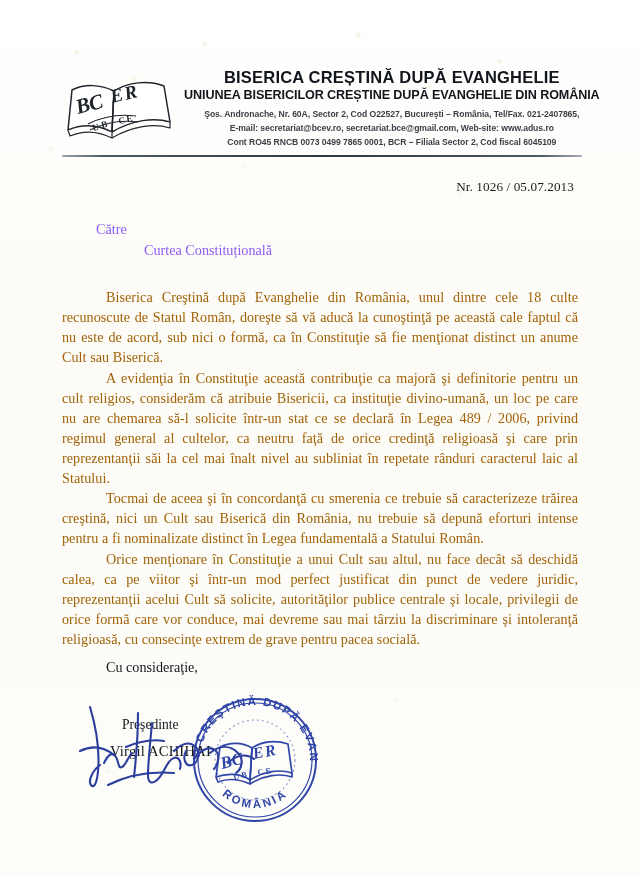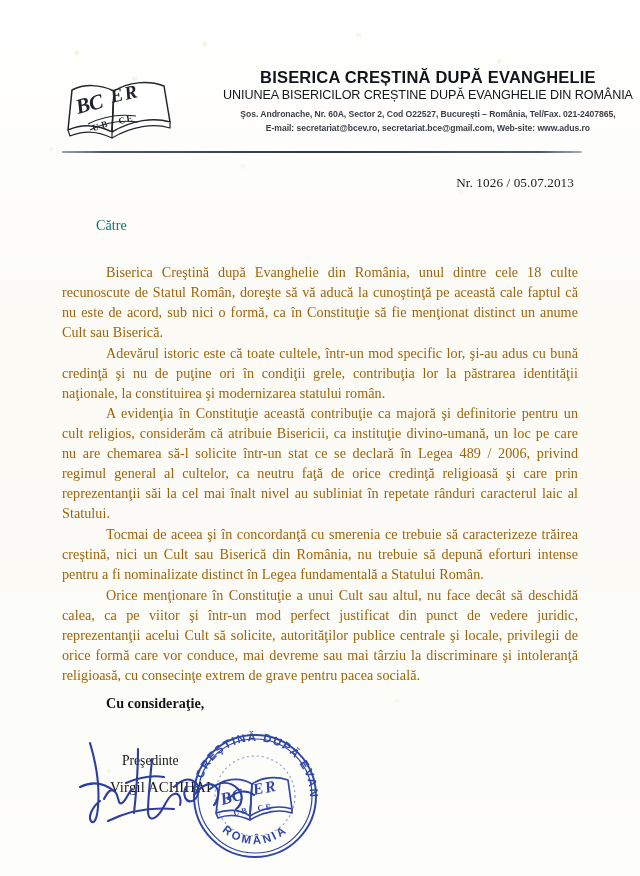--- a/index.html
+++ b/index.html
@@ -53,34 +53,33 @@
   .logo-wrap {
     width: 118px;
     flex: 0 0 118px;
     margin-top: 2px;
   }
   .logo-wrap svg { display: block; }
   .org-block {
     flex: 1;
     text-align: center;
     padding-left: 4px;
-    margin-left: 39px;
   }
   .org-name-1 {
     font-family: "Liberation Sans", sans-serif;
     font-weight: bold;
     font-size: 16.5px;
     letter-spacing: 0.2px;
     color: #12161c;
     line-height: 1.18;
     white-space: nowrap;
   }
   .org-name-2 {
     font-family: "Liberation Sans", sans-serif;
-    font-weight: normal;
+    font-weight: bold;
     font-size: 12.6px;
     letter-spacing: -0.1px;
     color: #12161c;
     line-height: 1.25;
     margin-top: 1px;
     white-space: nowrap;
   }
   .contact-line {
     font-family: "Liberation Sans", sans-serif;
     font-size: 8.6px;
@@ -103,21 +102,21 @@
     text-align: right;
     padding: 22px 66px 0 12px;
     font-size: 13.2px;
     color: #1b1b1b;
     letter-spacing: 0.1px;
   }
 
   
   .addressee {
     padding: 24px 0 0 96px;
-    color: #0f766e;
+    color: #8b5cf6;
   }
   .addressee .to {
     font-size: 14.2px;
     line-height: 1.5;
   }
   .addressee .recipient {
     font-size: 14.2px;
     line-height: 1.46;
     padding-left: 48px;
   }
@@ -133,21 +132,20 @@
     text-align: justify;
     font-size: 14.15px;
     line-height: 1.415;
     letter-spacing: 0.05px;
   }
   .body-text p + p { margin-top: 0.5px; }
 
   .closing {
     padding: 8px 62px 0 62px;
     color: #14151a;
-    font-weight: bold;
   }
   .closing p {
     margin: 0;
     text-indent: 44px;
     font-size: 14.15px;
     line-height: 1.42;
   }
 
   
   .sig-area {
@@ -225,34 +223,35 @@
             <text x="65" y="52" transform="rotate(-10 65 52)">E</text>
           </g>
         </svg>
       </div>
 
       <div class="org-block">
         <div class="org-name-1">BISERICA CREȘTINĂ DUPĂ EVANGHELIE</div>
         <div class="org-name-2">UNIUNEA BISERICILOR CREȘTINE DUPĂ EVANGHELIE DIN ROMÂNIA</div>
         <div class="contact-line first">Şos. Andronache, Nr. 60A, Sector 2, Cod O22527, Bucureşti – România, Tel/Fax. 021-2407865,</div>
         <div class="contact-line">E-mail: secretariat@bcev.ro, secretariat.bce@gmail.com, Web-site: www.adus.ro</div>
+        <div class="contact-line">Cont RO45 RNCB 0073 0499 7865 0001, BCR – Filiala Sector 2, Cod fiscal 6045109</div>
       </div>
     </div>
 
     <div class="rule"></div>
 
     <div class="docnum">Nr. 1026 / 05.07.2013</div>
 
     <div class="addressee">
       <div class="to">Către</div>
+      <div class="recipient">Curtea Constituțională</div>
     </div>
 
     <div class="body-text">
       <p>Biserica Creştină după Evanghelie din România, unul dintre cele 18 culte recunoscute de Statul Român, doreşte să vă aducă la cunoştinţă pe această cale faptul că nu este de acord, sub nici o formă, ca în Constituţie să fie menţionat distinct un anume Cult sau Biserică.</p>
-      <p>Adevărul istoric este că toate cultele, într-un mod specific lor, şi-au adus cu bună credinţă şi nu de puţine ori în condiţii grele, contribuţia lor la păstrarea identităţii naţionale, la constituirea şi modernizarea statului român.</p>
       <p>A evidenţia în Constituţie această contribuţie ca majoră şi definitorie pentru un cult religios, considerăm că atribuie Bisericii, ca instituţie divino-umană, un loc pe care nu are chemarea să-l solicite într-un stat ce se declară în Legea 489 / 2006, privind regimul general al cultelor, ca neutru faţă de orice credinţă religioasă şi care prin reprezentanţii săi la cel mai înalt nivel au subliniat în repetate rânduri caracterul laic al Statului.</p>
       <p>Tocmai de aceea şi în concordanţă cu smerenia ce trebuie să  caracterizeze trăirea creştină, nici un Cult sau Biserică din România, nu trebuie să depună eforturi intense pentru a fi nominalizate distinct în Legea fundamentală a Statului Român.</p>
       <p>Orice menţionare în Constituţie a unui Cult sau altul, nu face decât să deschidă calea, ca pe viitor şi într-un mod perfect justificat din punct de vedere juridic, reprezentanţii acelui Cult să solicite, autorităţilor publice centrale şi locale, privilegii de orice formă care vor conduce, mai devreme sau mai târziu la discriminare şi intoleranţă religioasă, cu consecinţe extrem de grave pentru pacea socială.</p>
     </div>
 
     <div class="closing">
       <p>Cu consideraţie,</p>
     </div>
 
     <div class="sig-area">

